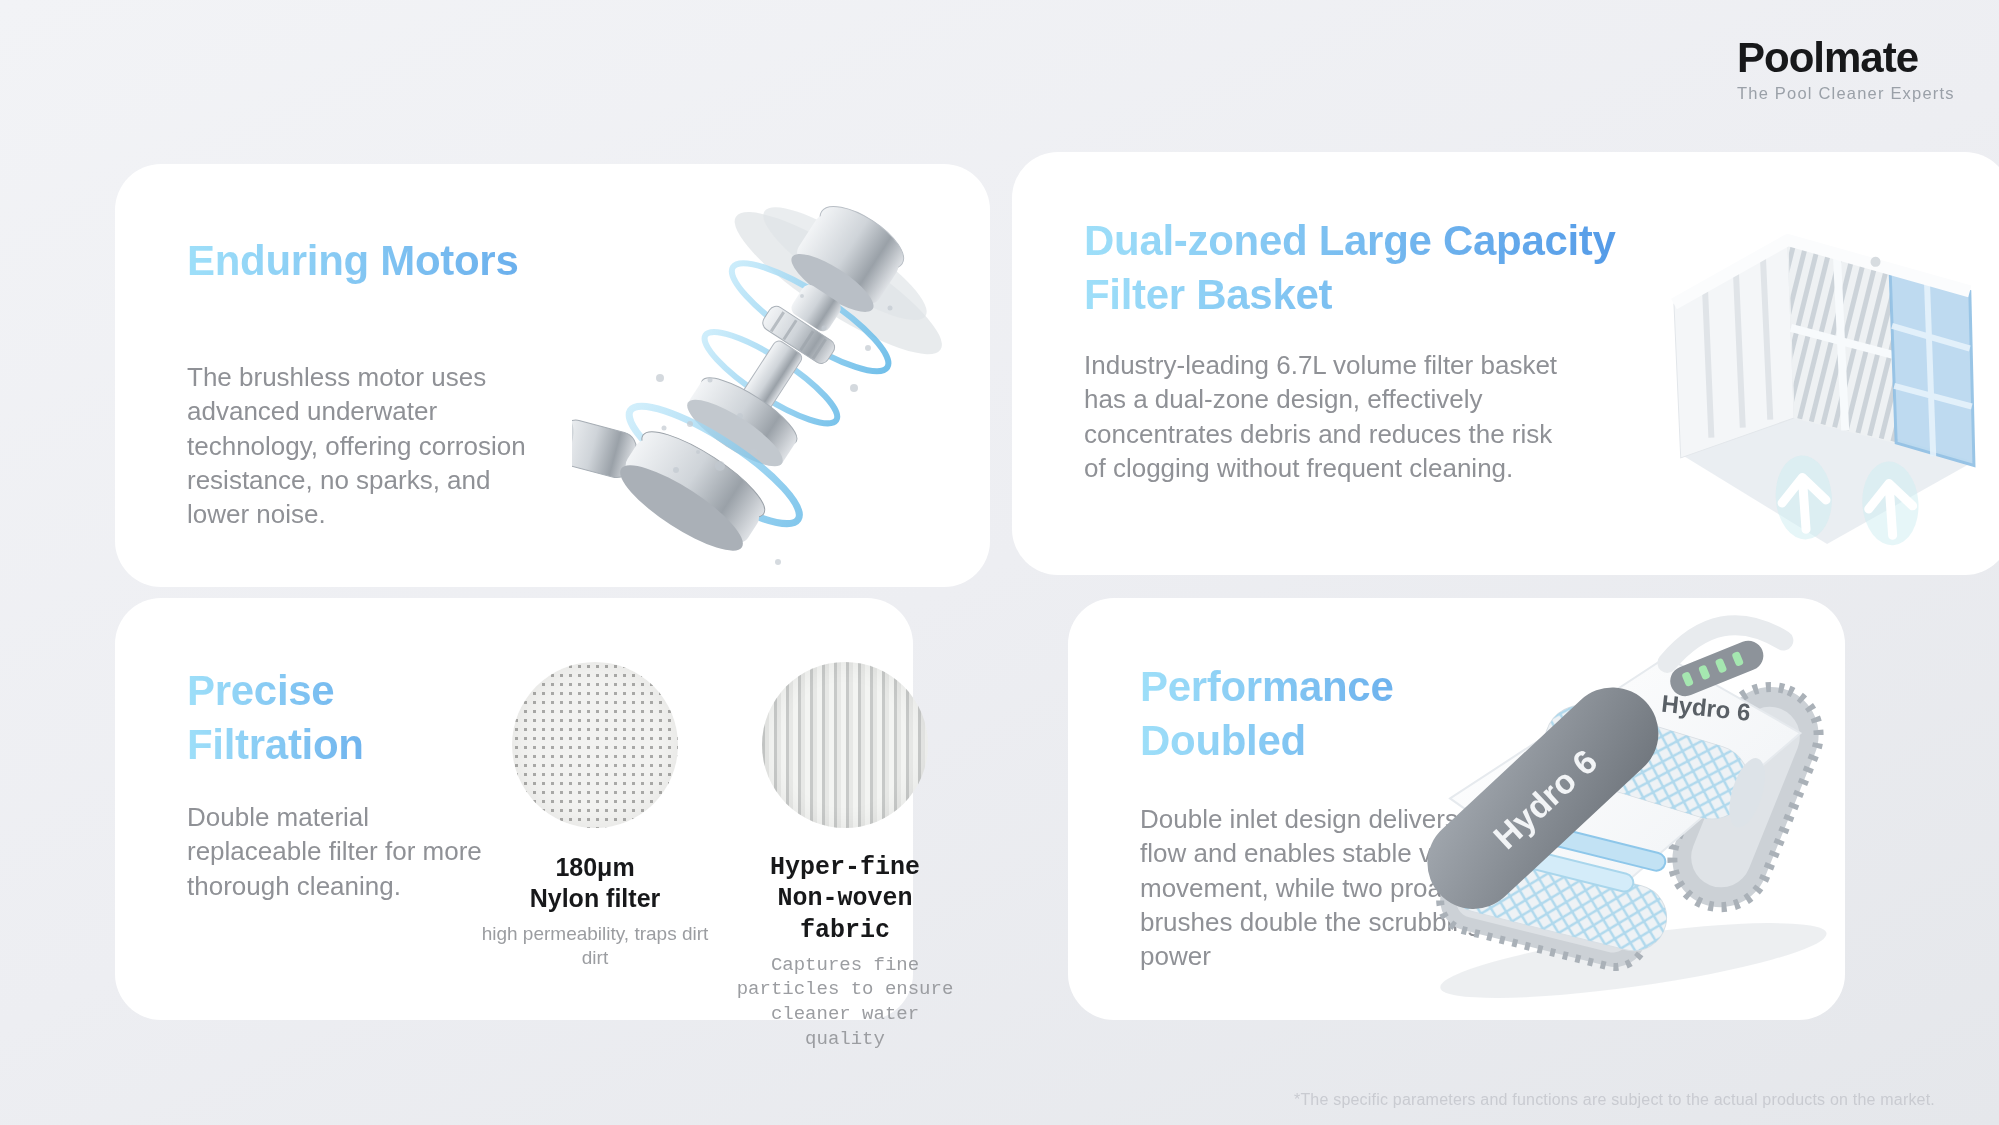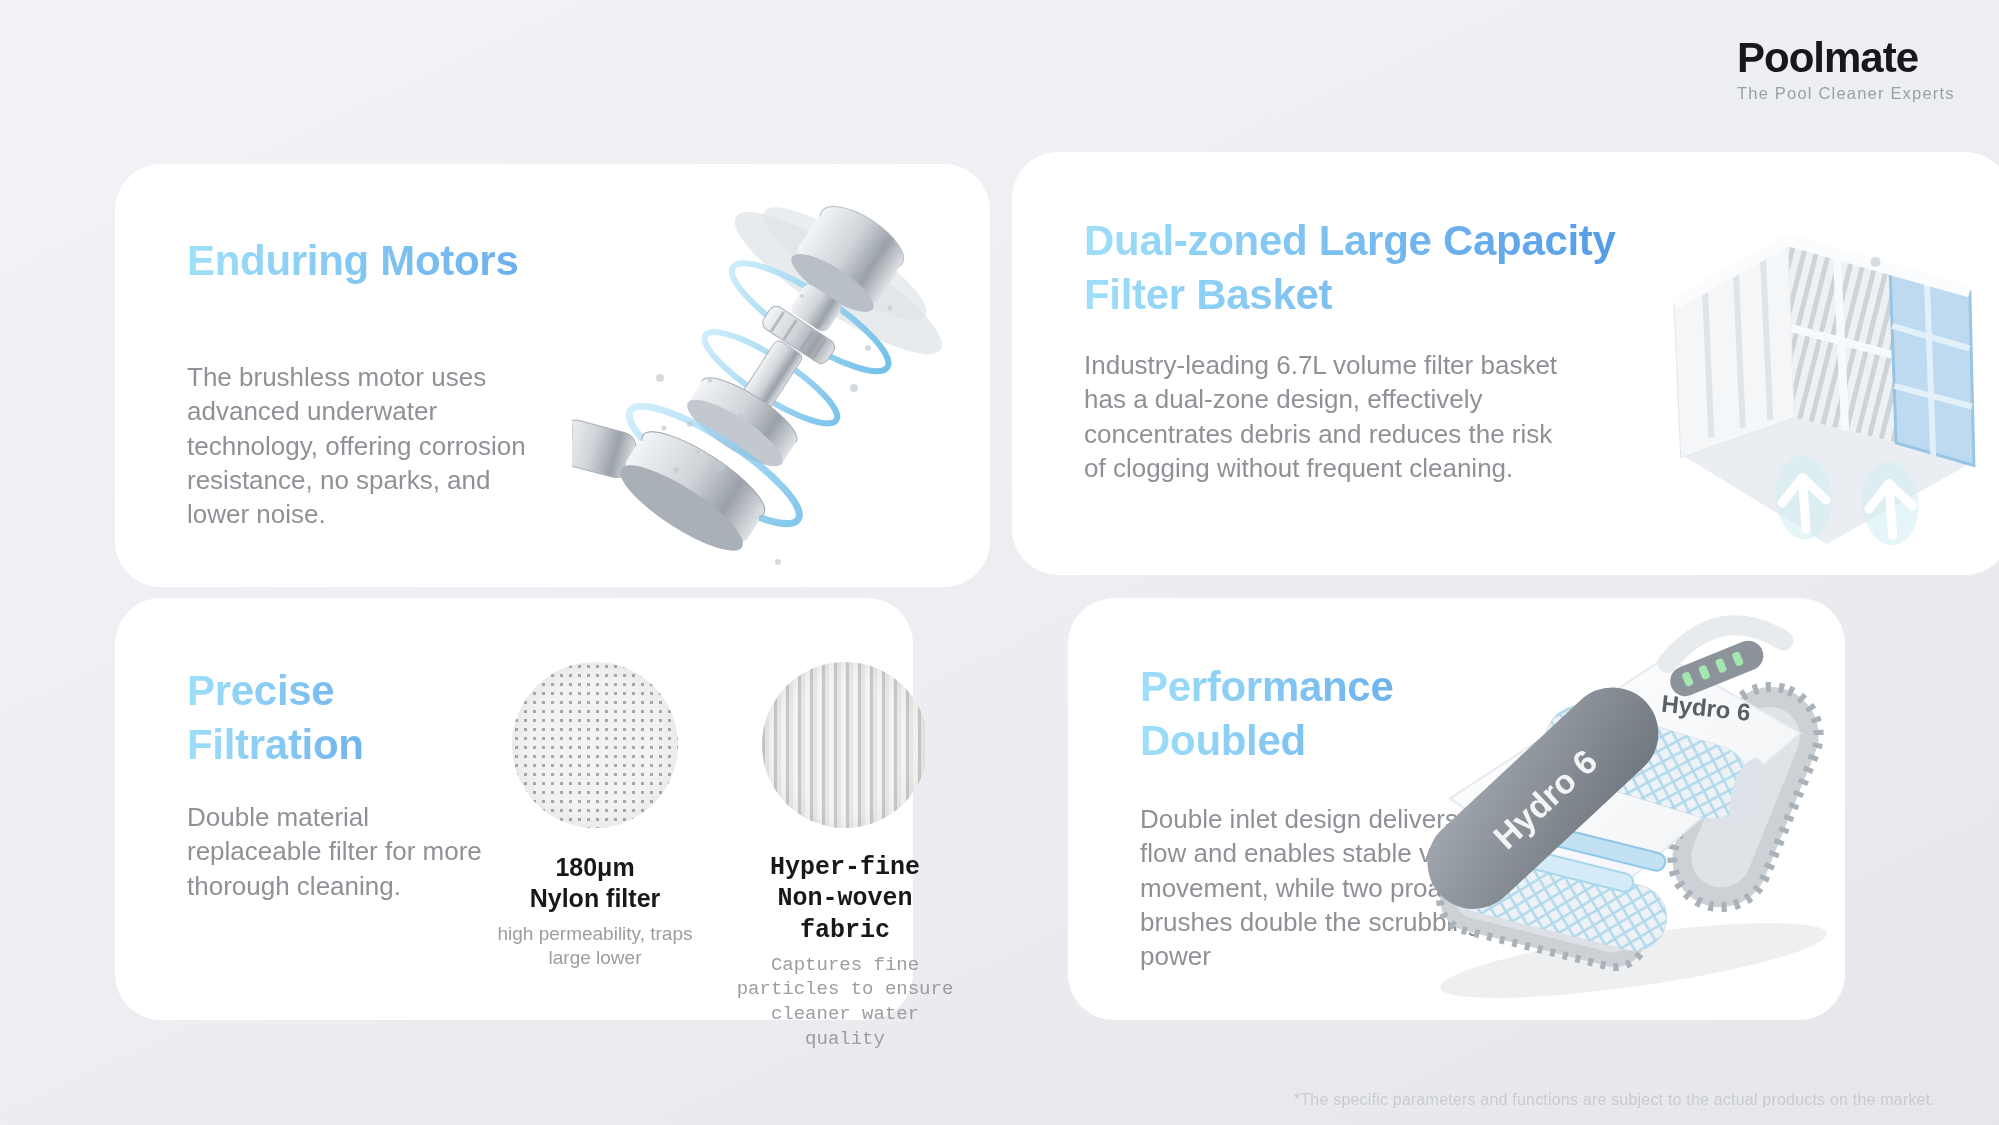--- a/index.html
+++ b/index.html
@@ -168,21 +168,21 @@
 
   <section class="card card-3">
     <h2 class="card-title">Precise Filtration</h2>
     <p class="card-body">Double material replaceable filter for more thorough cleaning.</p>
 
     <figure class="filter-fig fig-1">
       <div class="swatch swatch-dots"></div>
       <figcaption>
         <div class="fig-headline">180μm</div>
         <div class="fig-name">Nylon filter</div>
-        <div class="fig-desc">high permeability, traps large lower</div>
+        <div class="fig-desc">high permeability, traps dirt dirt</div>
       </figcaption>
     </figure>
 
     <figure class="filter-fig fig-2">
       <div class="swatch swatch-stripes"></div>
       <figcaption>
         <div class="fig-headline">Hyper-fine</div>
         <div class="fig-name">Non-woven fabric</div>
         <div class="fig-desc">Captures fine particles to ensure cleaner water quality</div>
       </figcaption>

